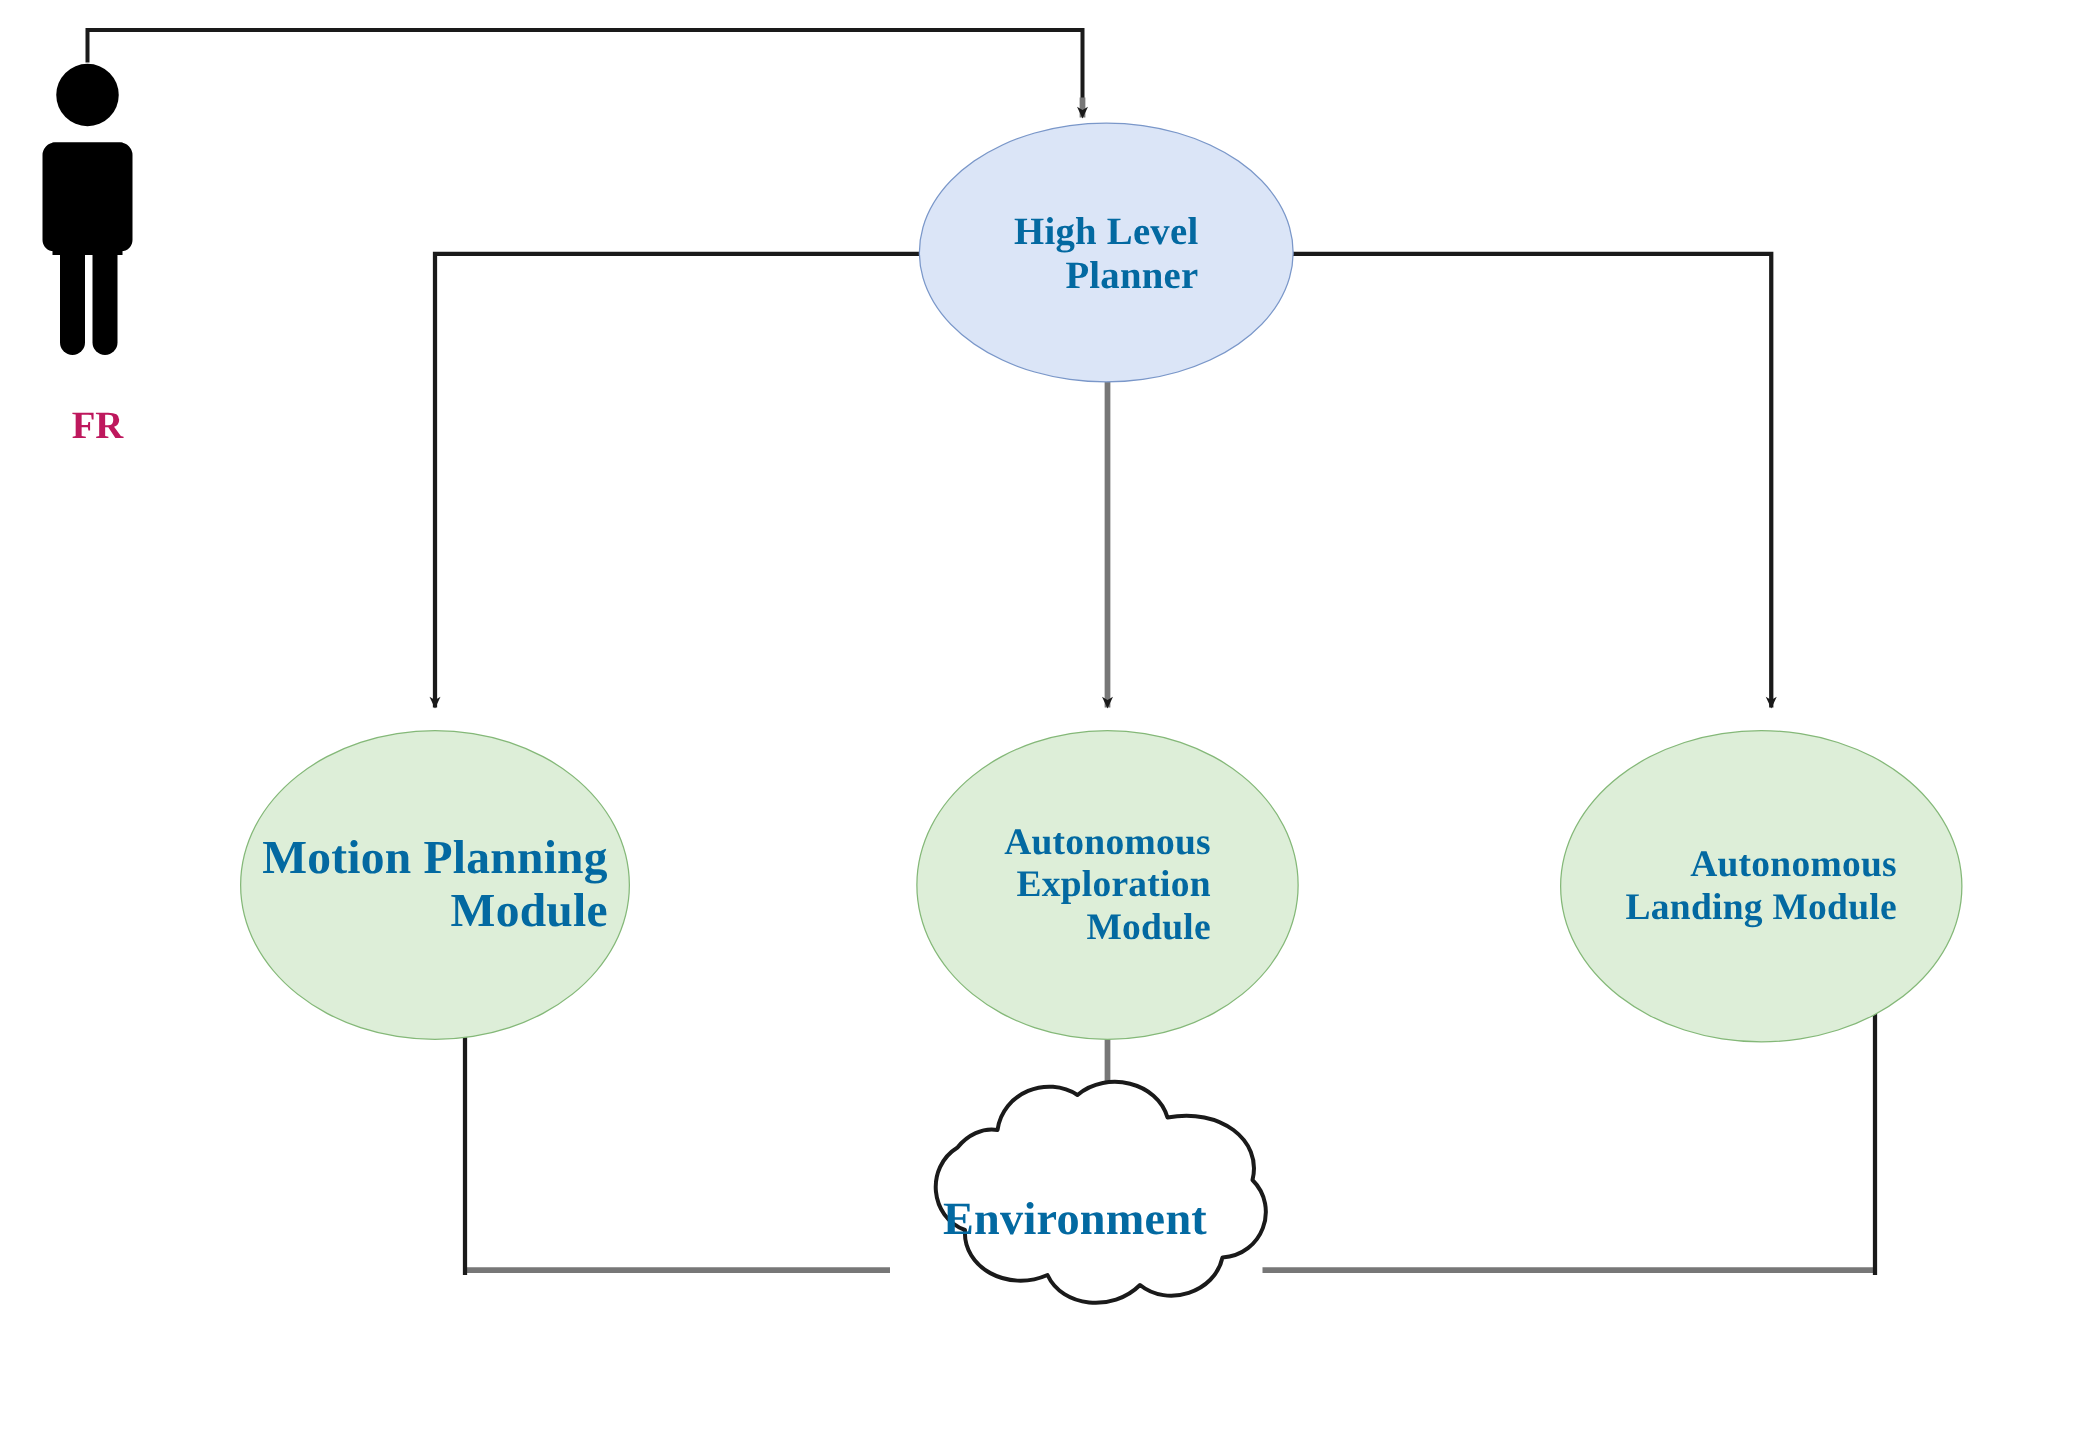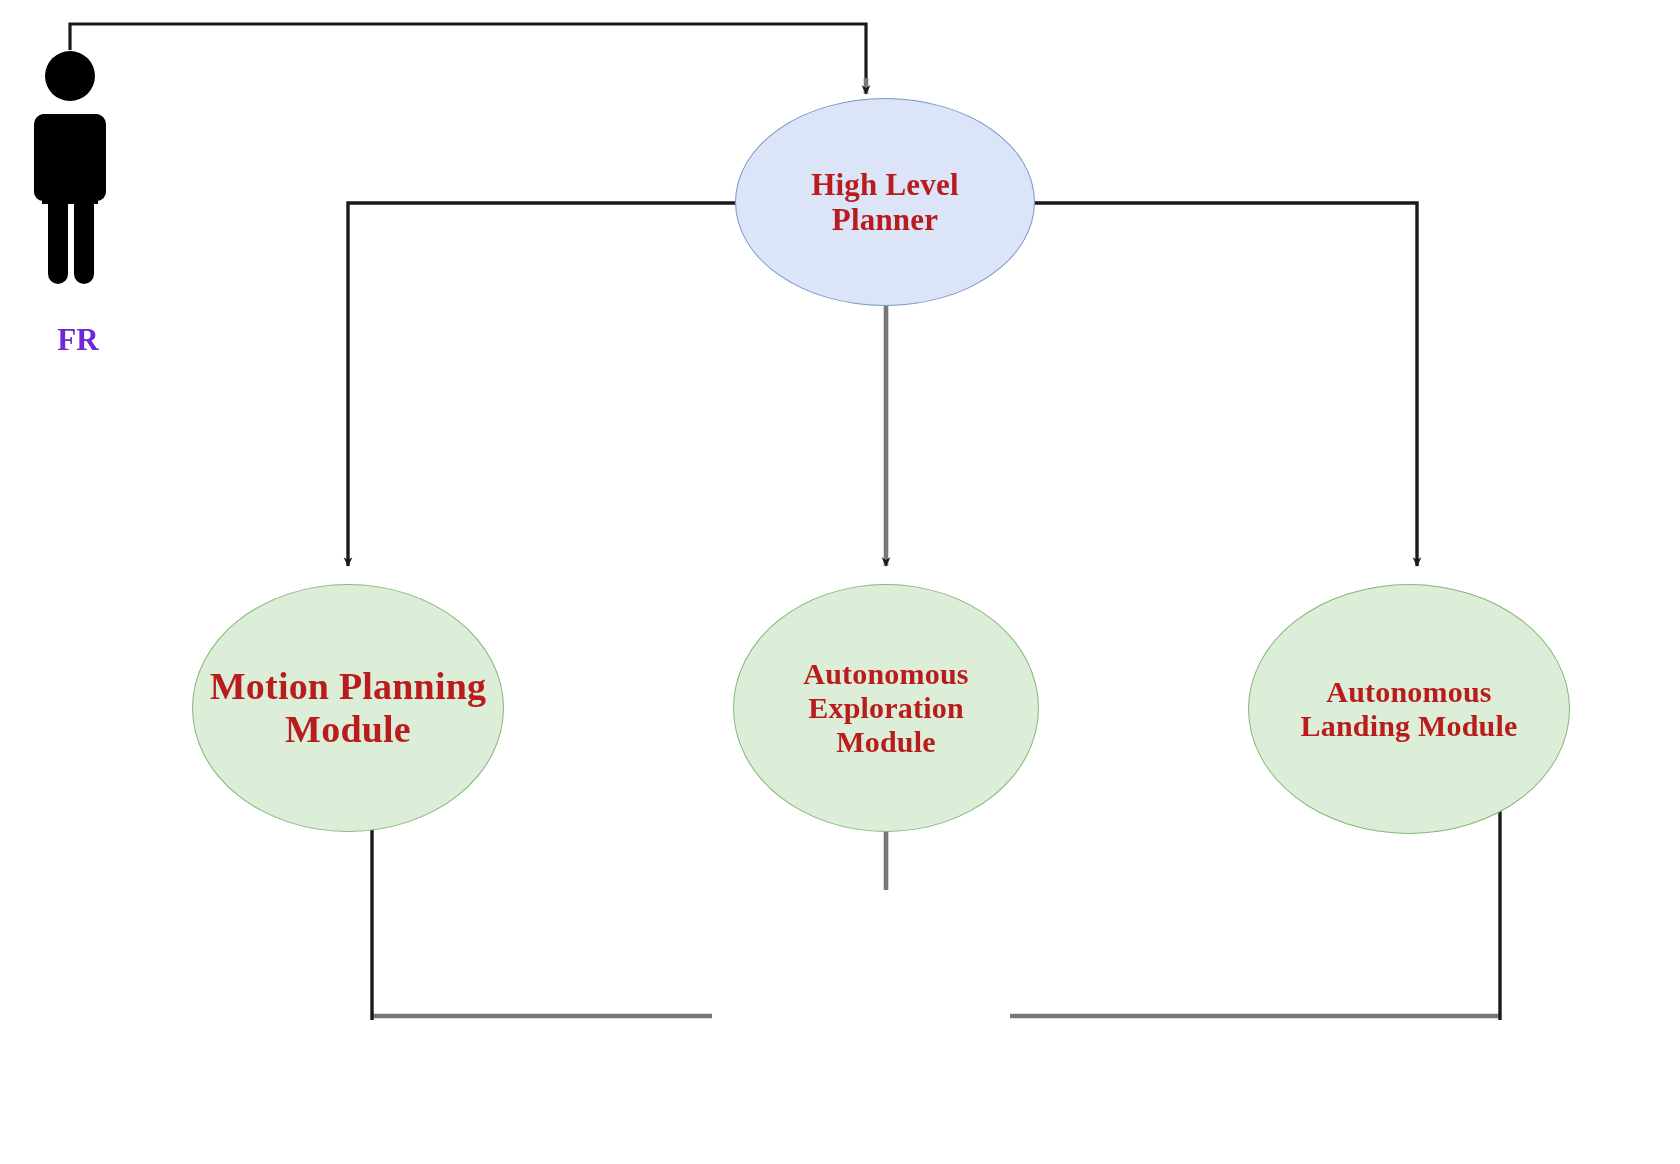--- a/index.html
+++ b/index.html
@@ -30,24 +30,25 @@
     align-items: center;
     justify-content: center;
     text-align: center;
     box-sizing: border-box;
   }
   .ellipse {
     border-radius: 50%;
   }
   .node-label {
     font-weight: bold;
-    color: #b91c1c;
+    color: #0369a1;
     line-height: 1.14;
     letter-spacing: 0.2px;
     white-space: pre-line;
+    text-align: right;
   }
   
   #node-high-level-planner {
     left: 735px;
     top: 98px;
     width: 300px;
     height: 208px;
     background: #dbe5f7;
     border: 1.6px solid #7a97c9;
   }
@@ -118,21 +119,21 @@
     height: 260px;
   }
   #label-fr {
     position: absolute;
     left: 18px;
     top: 322px;
     width: 120px;
     text-align: center;
     font-size: 31px;
     font-weight: bold;
-    color: #6d28d9;
+    color: #be185d;
   }
 </style>
 </head>
 <body>
 
 <div id="canvas">
 
   <svg id="edges" viewBox="0 0 1680 1164">
     <defs>
       <marker id="arrow-black" markerWidth="12" markerHeight="12" refX="9.2" refY="5" orient="auto" markerUnits="userSpaceOnUse">
@@ -203,14 +204,29 @@
     <span class="node-label">Autonomous
 Exploration
 Module</span>
   </div>
 
   <div class="node ellipse" id="node-autonomous-landing-module">
     <span class="node-label">Autonomous
 Landing Module</span>
   </div>
 
+  <div class="node" id="node-environment">
+    <svg class="cloud-svg" width="340" height="210" viewBox="0 0 340 210">
+      <path d="M108,62
+               C112,32 148,18 172,34
+               C196,14 236,24 244,52
+               C286,44 320,70 312,102
+               C334,124 320,162 288,164
+               C282,192 244,204 222,186
+               C200,208 160,204 148,178
+               C116,192 80,172 82,142
+               C54,132 50,92 76,76
+               C84,66 96,60 108,62 Z" fill="#ffffff" stroke="#1a1a1a" stroke-width="3.2" stroke-linejoin="round"></path>
+    </svg>
+    <span class="node-label">Environment</span>
+  </div>
 
 </div>
 
 </body></html>

